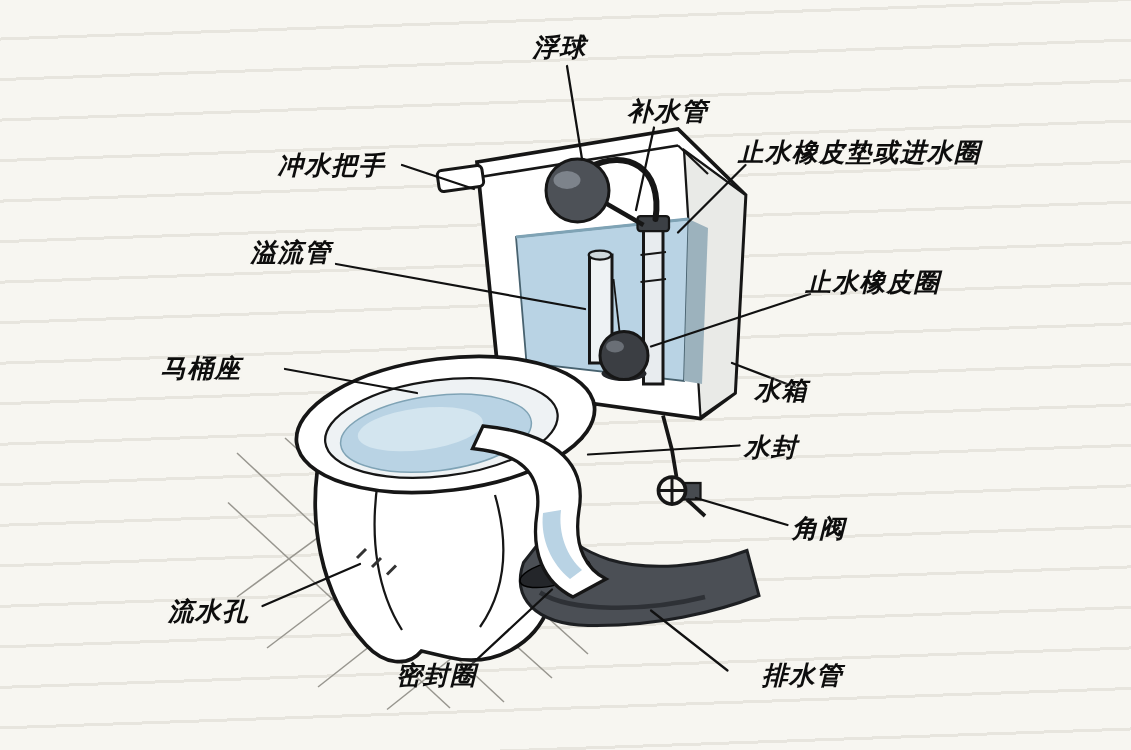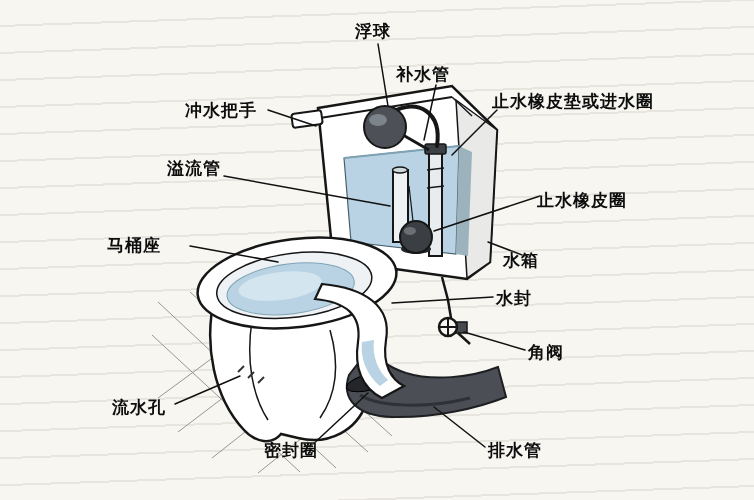--- a/index.html
+++ b/index.html
@@ -7,20 +7,21 @@
     width:754px;height:500px;overflow:hidden;
     font-family:"DejaVu Sans","Liberation Sans",sans-serif;
   }
   .stage{
     position:relative;width:754px;height:500px;
     background:
       repeating-linear-gradient(178deg,
         rgba(0,0,0,0) 0px, rgba(0,0,0,0) 25px,
         #e7e5de 25px, #e7e5de 27px),
       #f7f6f1;
+    font-style: italic;
   }
   .stage svg{position:absolute;left:0;top:0;}
   .lbl{
     position:absolute;
     font-size:17px;font-weight:700;color:#0d0d0d;
     white-space:nowrap;letter-spacing:1px;
     text-shadow:0 0 2px rgba(247,246,241,.9);
   }
 </style>
 </head>
@@ -131,25 +132,25 @@
       <line x1="530" y1="258" x2="488" y2="242"></line>
       <line x1="493" y1="297" x2="392" y2="303"></line>
       <line x1="525" y1="350" x2="464" y2="332"></line>
       <line x1="175" y1="404" x2="240" y2="376"></line>
       <line x1="310" y1="447" x2="368" y2="393"></line>
       <line x1="485" y1="447" x2="434" y2="407"></line>
     </g>
   </svg>
 
   <div class="lbl" style="left:355px;top:20px;">浮球</div>
-  <div class="lbl" style="left:396px;top:63px;">补水管</div>
+  <div class="lbl" style="left:418px;top:63px;">补水管</div>
   <div class="lbl" style="left:492px;top:90px;">止水橡皮垫或进水圈</div>
   <div class="lbl" style="left:185px;top:99px;">冲水把手</div>
   <div class="lbl" style="left:167px;top:157px;">溢流管</div>
-  <div class="lbl" style="left:537px;top:189px;">止水橡皮圈</div>
+  <div class="lbl" style="left:537px;top:177px;">止水橡皮圈</div>
   <div class="lbl" style="left:107px;top:234px;">马桶座</div>
   <div class="lbl" style="left:503px;top:249px;">水箱</div>
   <div class="lbl" style="left:496px;top:287px;">水封</div>
   <div class="lbl" style="left:528px;top:341px;">角阀</div>
   <div class="lbl" style="left:112px;top:396px;text-align:right;">流水孔</div>
   <div class="lbl" style="left:264px;top:439px;">密封圈</div>
-  <div class="lbl" style="left:488px;top:439px;">排水管</div>
+  <div class="lbl" style="left:508px;top:439px;">排水管</div>
 </div>
 
 </body></html>

